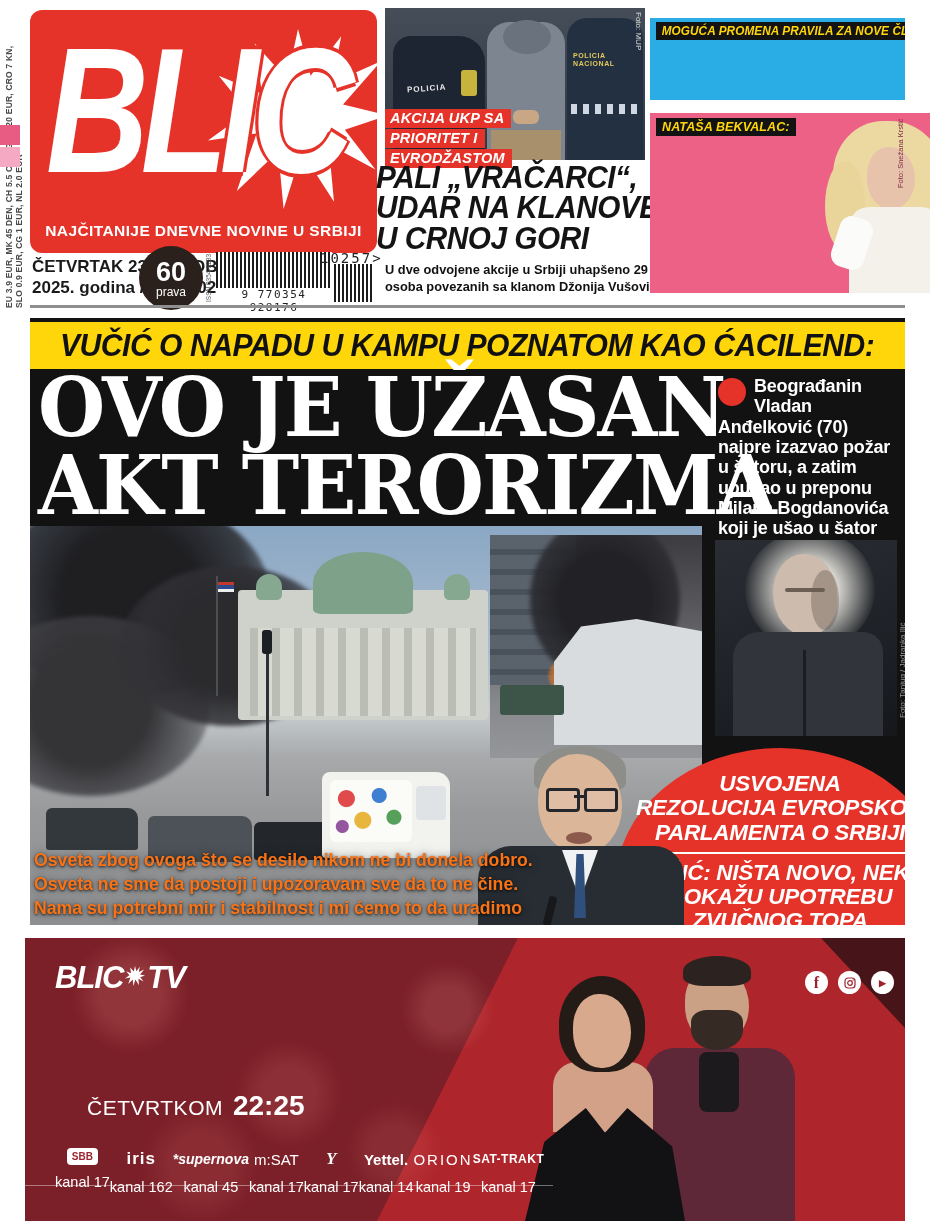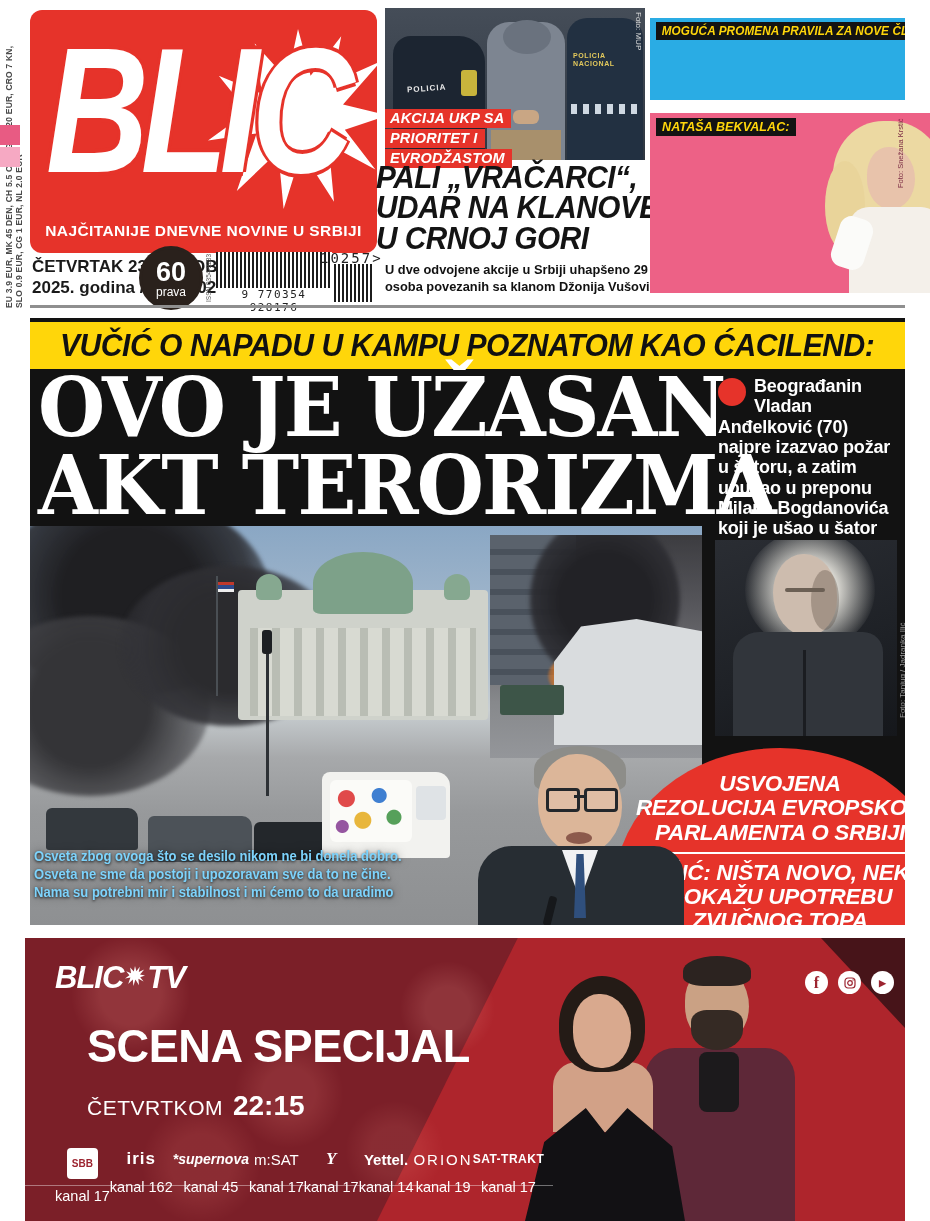--- a/index.html
+++ b/index.html
@@ -163,21 +163,21 @@
   #vucic .lens{position:absolute;width:28px;height:18px;border:3px solid #23272b;border-radius:4px;background:rgba(255,255,255,.12);}
   #vucic .lens.r{left:38px;}
   #vucic .bridge{position:absolute;left:28px;top:7px;width:12px;height:3px;background:#23272b;}
   #vucic .mouth{position:absolute;left:116px;top:86px;width:26px;height:12px;background:#8c5a4c;border-radius:50%;}
   #vucic .suit{position:absolute;left:28px;top:100px;width:206px;height:79px;background:#272d33;border-radius:34px 30px 0 0;}
   #vucic .shirt{position:absolute;left:112px;top:104px;width:36px;height:50px;background:#f1f2f4;clip-path:polygon(0 0,100% 0,50% 100%);}
   #vucic .tie{position:absolute;left:124px;top:108px;width:12px;height:64px;background:#2f4f7d;clip-path:polygon(20% 0,80% 0,100% 100%,0 100%);}
   #vucic .mic{position:absolute;left:96px;top:150px;width:8px;height:30px;background:#16181b;border-radius:3px;transform:rotate(14deg);}
 
   
-  #quote{position:absolute;left:4px;top:530px;color:#7dd3fc;font-weight:bold;font-size:14px;line-height:1.27;
+  #quote{position:absolute;left:4px;top:530px;color:#f97316;font-weight:bold;font-size:19px;line-height:1.27;
     text-shadow:0 1px 3px rgba(0,0,0,.8),0 0 10px rgba(0,0,0,.5);}
   #quote div{white-space:nowrap;transform:scaleX(.93);transform-origin:left;}
 
   
   #tv-band{left:25px;top:938px;width:880px;height:283px;background:#7b1f28;overflow:hidden;}
   #tv-bright{position:absolute;left:0;top:0;width:100%;height:100%;background:#ae252c;
     clip-path:polygon(56% 0,100% 0,100% 100%,40% 100%);}
   #tv-corner{position:absolute;right:0;top:0;width:120px;height:90px;background:#471419;
     clip-path:polygon(30% 0,100% 0,100% 100%);}
   #tv-texture{position:absolute;left:0;top:0;width:100%;height:100%;opacity:.5;
@@ -212,21 +212,21 @@
   #show-title span{display:inline-block;transform:scaleX(.96);transform-origin:left;white-space:nowrap;}
   #schedule{position:absolute;left:62px;top:152px;color:#fff;display:flex;align-items:baseline;gap:10px;}
   #schedule .day{font-size:21px;letter-spacing:.5px;}
   #schedule .time{font-size:28px;font-weight:bold;}
   
   #chan-line{position:absolute;left:0;top:247px;width:60%;height:1px;background:rgba(255,255,255,.4);}
   #channels{position:absolute;left:30px;top:210px;width:470px;display:flex;justify-content:space-between;text-align:center;}
   .chan{display:flex;flex-direction:column;align-items:center;gap:9px;}
   .chan .logo{height:22px;display:flex;align-items:center;color:#fff;font-weight:bold;font-size:15px;white-space:nowrap;}
   .chan .kanal{font-size:14.5px;color:#fff;white-space:nowrap;}
-  .chan:nth-child(1) .logo{background:#fff;color:#9c2430;font-size:10px;padding:0 5px;border-radius:4px;height:31px;}
+  .chan:nth-child(1) .logo{background:#fff;color:#9c2430;font-size:10px;padding:0 5px;border-radius:4px;height:17px;}
   .chan:nth-child(2) .logo{font-size:17px;letter-spacing:1px;}
   .chan:nth-child(3) .logo{font-style:italic;font-size:14px;}
   .chan:nth-child(4) .logo{font-weight:normal;font-size:15px;}
   .chan:nth-child(5) .logo{font-family:"Liberation Serif",serif;font-style:italic;font-size:17px;}
   .chan:nth-child(7) .logo{letter-spacing:2px;font-weight:normal;}
   .chan:nth-child(8) .logo{font-size:12px;letter-spacing:.5px;}
 </style>
 </head>
 <body>
 
@@ -425,24 +425,23 @@
     <div class="soc ig">
       <svg width="12" height="12" viewBox="0 0 24 24" fill="none" stroke="#9c2430" stroke-width="2.4">
         <rect x="2" y="2" width="20" height="20" rx="6"></rect>
           <circle cx="12" cy="12" r="4.6"></circle>
           <circle cx="18.2" cy="5.8" r="1.4" fill="#9c2430" stroke="none"></circle>
       </svg>
     </div>
     <div class="soc yt">▶</div>
   </div>
 
-  <div id="show-title"><span>SCENA SPECIJAL</span></div>
   <div id="schedule">
     <span class="day">ČETVRTKOM</span>
-    <span class="time">22:15</span>
+    <span class="time">22:25</span>
   </div>
 
   <div id="chan-line"></div>
   <div id="channels">
     <div class="chan">
       <div class="logo">SBB</div>
       <div class="kanal">kanal 17</div>
     </div>
     <div class="chan">
       <div class="logo">iris</div>

